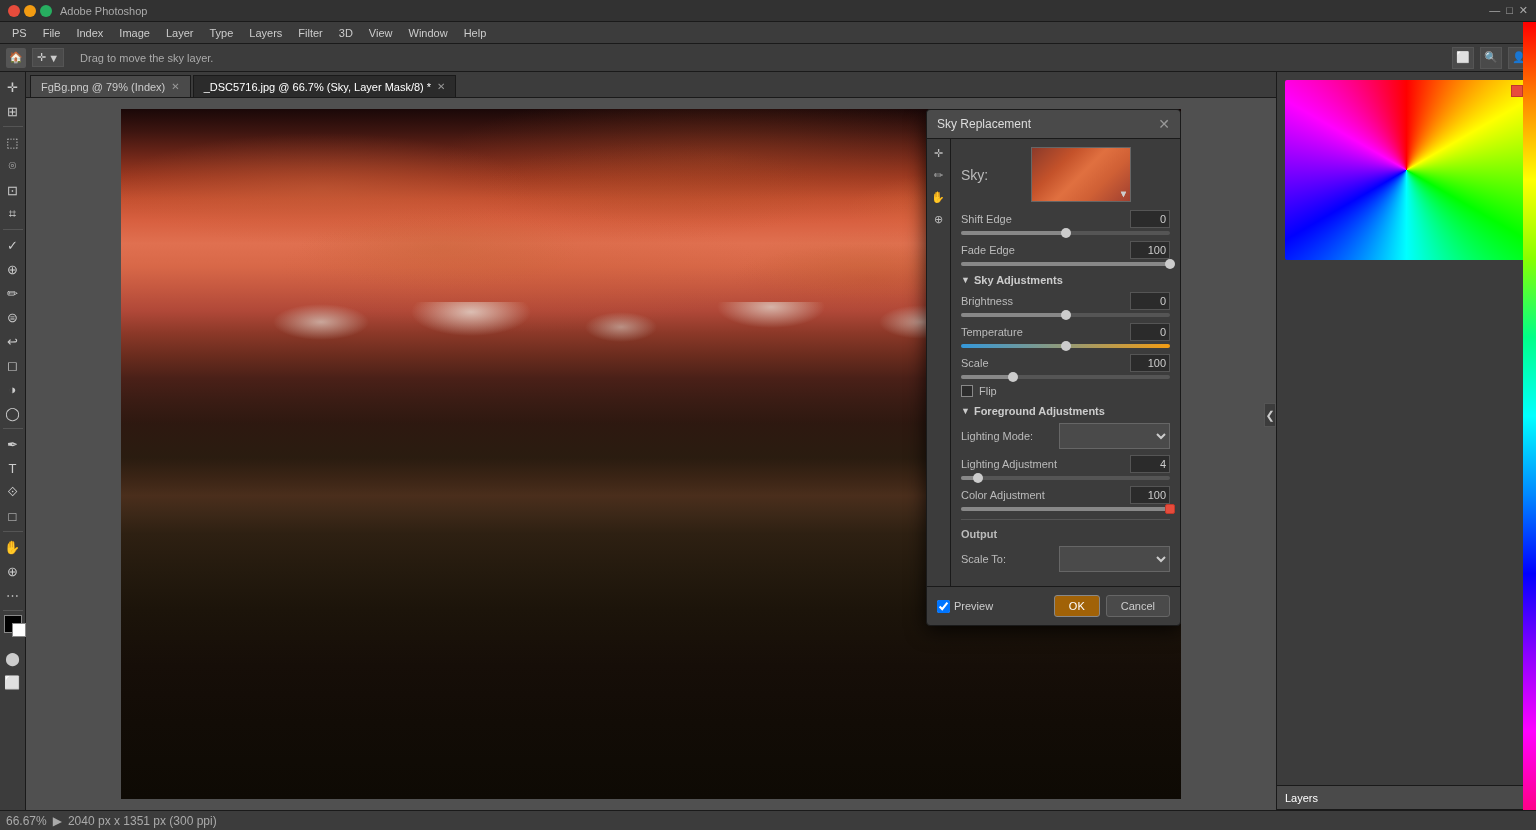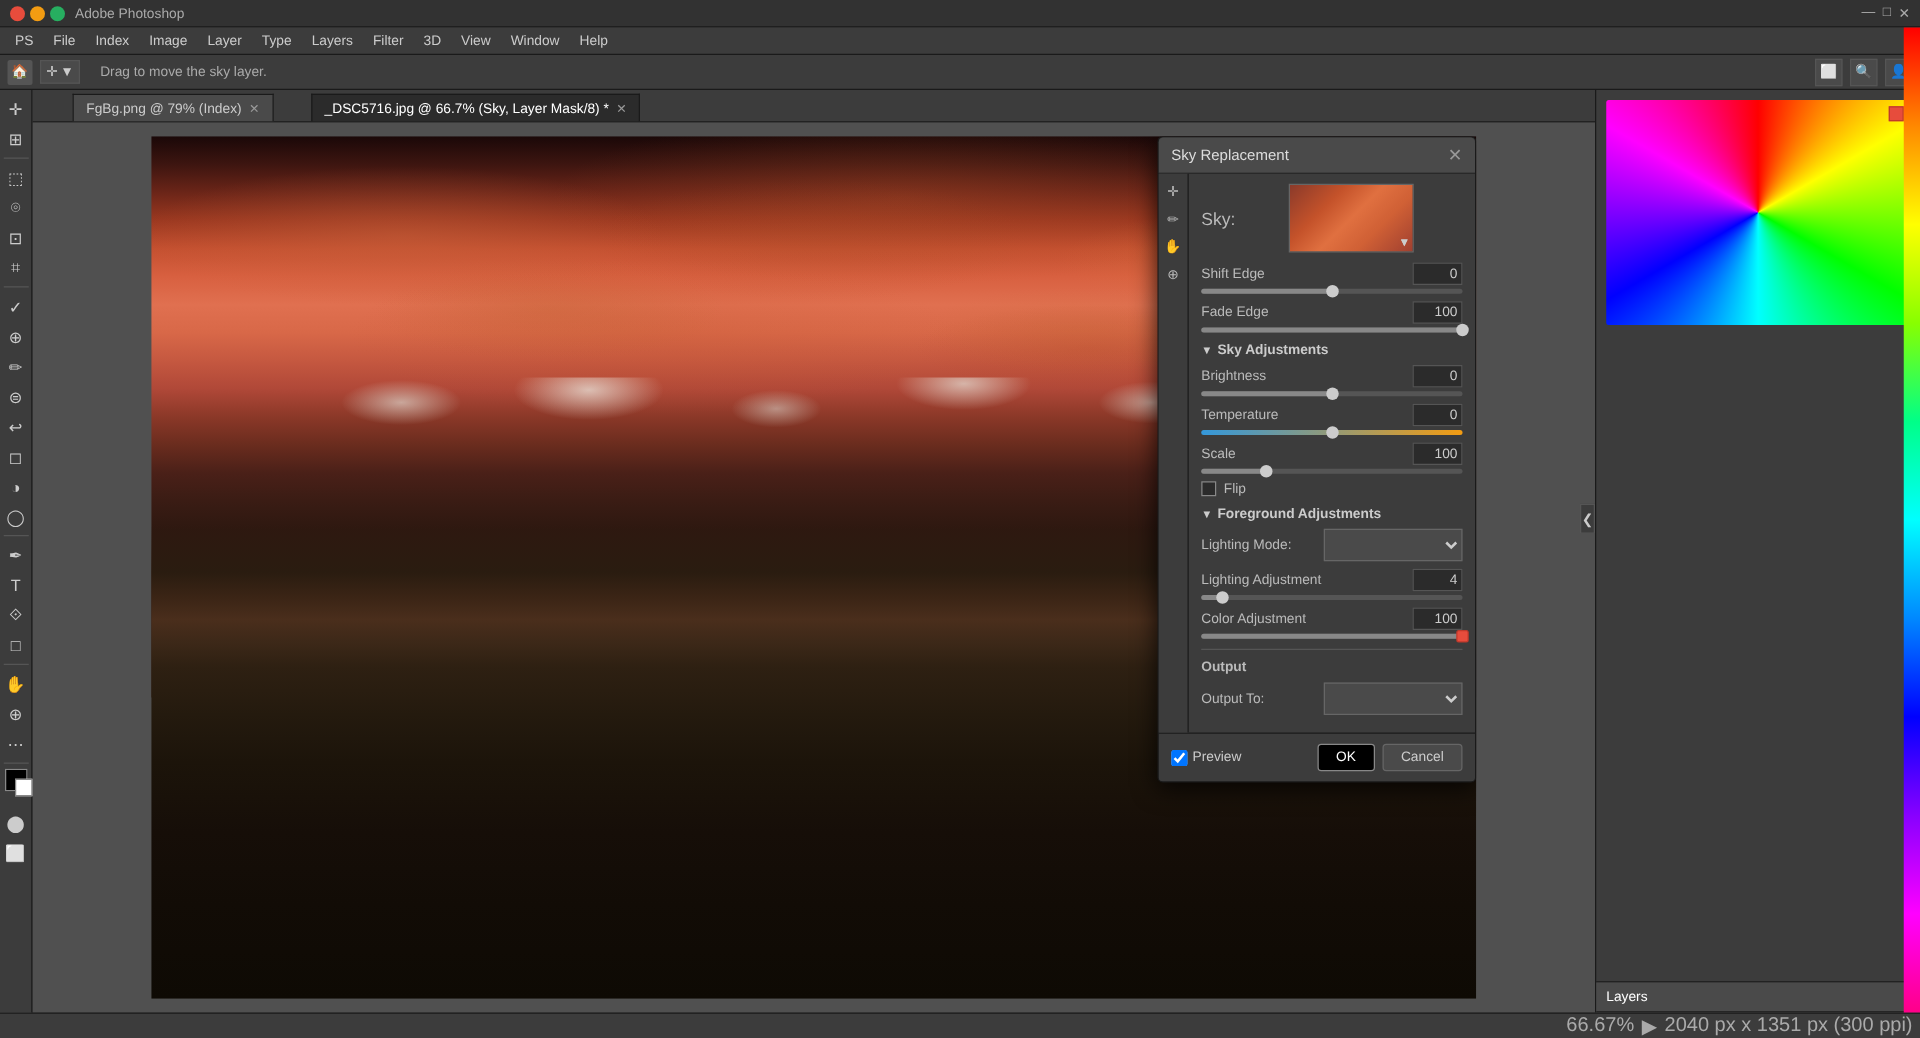--- a/index.html
+++ b/index.html
@@ -104,21 +104,20 @@
       display: flex;
       align-items: center;
       background: #4a4a4a;
       border: 1px solid #1a1a1a;
       border-bottom: none;
       cursor: pointer;
       font-size: 11px;
       color: #ccc;
       gap: 6px;
       margin-right: 2px;
-      margin-left: 28px;
     }
     .tab.active { background: #2b2b2b; color: #fff; }
     .tab .close-x { font-size: 10px; color: #999; cursor: pointer; }
 
     
     #image-canvas {
       flex: 1;
       display: flex;
       align-items: center;
       justify-content: center;
@@ -314,21 +313,21 @@
     .dialog-btn {
       padding: 4px 14px;
       border: 1px solid #666;
       border-radius: 3px;
       cursor: pointer;
       font-size: 11px;
       background: #4a4a4a;
       color: #ccc;
     }
     .dialog-btn.primary {
-      background: #000000;
+      background: #a16207;
       border-color: #888;
       color: #fff;
       text-align: right;
     }
 
     
     #right-panel {
       width: 260px;
       background: #3c3c3c;
       border-left: 1px solid #1a1a1a;
@@ -354,23 +353,23 @@
     .panel-tab.active { background: #3c3c3c; color: #fff; }
 
     
     #statusbar {
       background: #3c3c3c;
       height: 20px;
       display: flex;
       align-items: center;
       padding: 0 6px;
       border-top: 1px solid #1a1a1a;
-      font-size: 16px;
+      font-size: 12px;
       color: #aaa;
-      justify-content: flex-end;
+      justify-content: flex-start;
     }
 
     
     #dialog-tools {
       display: flex;
       flex-direction: column;
       align-items: center;
       padding: 4px 0;
       background: #3c3c3c;
       border-right: 1px solid #1a1a1a;
@@ -729,21 +728,21 @@
                 </div>
                 <div class="slider-track">
                   <div class="slider-fill" style="width:100%;"></div>
                   <div class="slider-thumb red-thumb" style="left:100%;"></div>
                 </div>
               </div>
 
               <div class="output-section">
                 <div class="output-title">Output</div>
                 <div class="dropdown-row">
-                  <span class="dropdown-label">Output To:</span>
+                  <span class="dropdown-label">Scale To:</span>
                   <select class="dropdown-select">
                     <option>New Layers</option>
                     <option>Duplicate Layer</option>
                     <option>Current Layer</option>
                   </select>
                 </div>
               </div>
 
             </div>
           </div>

